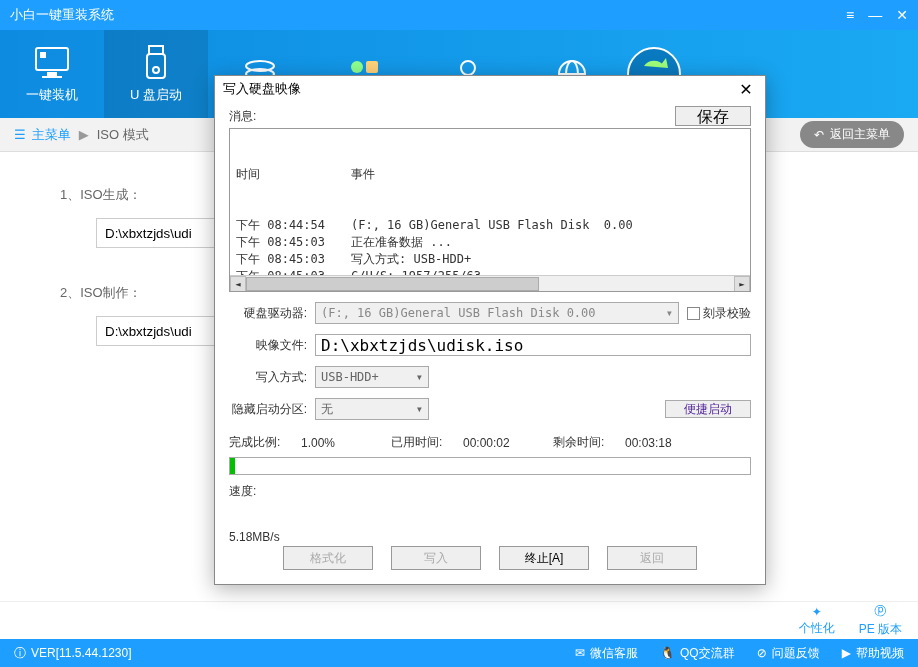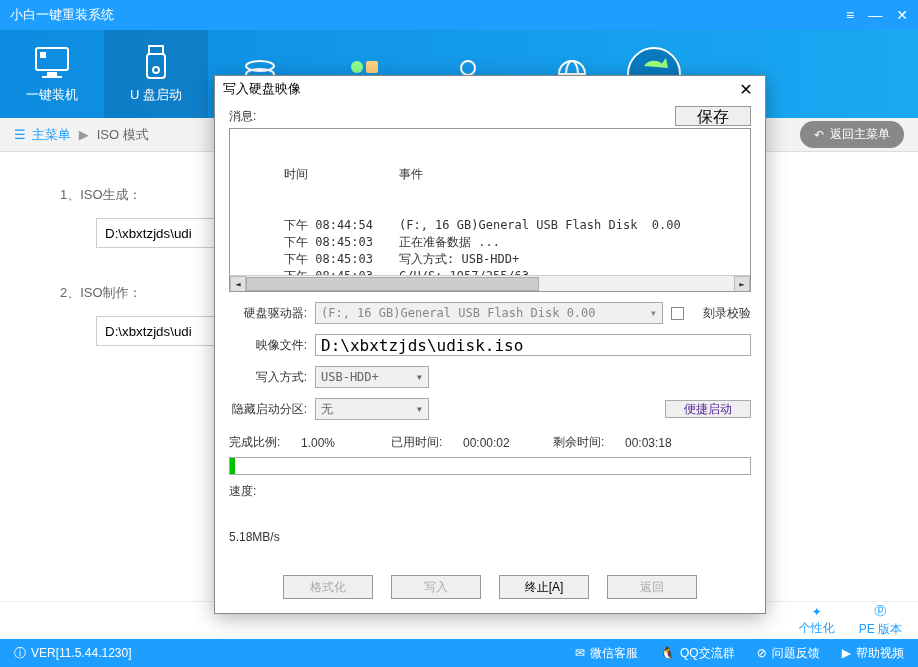--- a/index.html
+++ b/index.html
@@ -39,49 +39,49 @@
 .stat-item { display: flex; align-items: center; gap: 5px; }
 
 
 .dialog { position: absolute; left: 214px; top: 75px; width: 552px; background: #fff; border: 1px solid #888; box-shadow: 0 4px 20px rgba(0,0,0,0.3); }
 .dlg-title { height: 26px; display: flex; align-items: center; padding: 0 8px; font-size: 13px; }
 .dlg-close { margin-left: auto; width: 22px; height: 22px; display: flex; align-items: center; justify-content: center; font-size: 16px; cursor: pointer; }
 .dlg-body { padding: 4px 14px 14px 14px; font-size: 12px; color: #333; }
 .msg-row { display: flex; align-items: center; margin-bottom: 2px; }
 .msg-row .save-btn { margin-left: auto; width: 76px; height: 20px; border: 1px solid #999; background: #efefef; font-size: 16px; }
 .log-box { border: 1px solid #999; height: 164px; overflow: hidden; background: #fff; font-family: SimSun, monospace; font-size: 12px; position: relative; }
-.log-inner { padding: 3px 6px; line-height: 17px; white-space: pre; margin-left: 48px; }
+.log-inner { padding: 3px 6px; line-height: 17px; white-space: pre; }
 .log-header { display: flex; }
 .log-header span:first-child { width: 115px; }
 .log-row { display: flex; }
 .log-row span:first-child { width: 115px; }
 .scroll-h { position: absolute; bottom: 0; left: 0; right: 0; height: 16px; background: #f0f0f0; border-top: 1px solid #ccc; display: flex; align-items: center; }
 .scroll-h .arrow { width: 16px; height: 16px; background: #e0e0e0; border: 1px solid #bbb; display: flex; align-items: center; justify-content: center; font-size: 9px; }
 .scroll-h .track { flex: 1; position: relative; height: 16px; }
 .scroll-h .thumb { position: absolute; left: 0; width: 60%; height: 14px; top: 1px; background: #cdcdcd; border: 1px solid #aaa; }
 
 .form-row { display: flex; align-items: center; margin-top: 10px; font-size: 12px; }
 .form-row .lbl { width: 86px; text-align: right; padding-right: 8px; }
 .drive-select { flex: 1; height: 22px; border: 1px solid #aaa; background: #f0f0f0; padding: 0 5px; font-family: SimSun, monospace; font-size: 12px; display: flex; align-items: center; color: #888; }
 .drive-select .dd { margin-left: auto; }
-.checkbox { margin-left: 8px; display: flex; align-items: center; gap: 19px; }
+.checkbox { margin-left: 8px; display: flex; align-items: center; gap: 3px; }
 .checkbox .box { width: 13px; height: 13px; border: 1px solid #888; background: #fff; }
 .img-input { flex: 1; height: 22px; border: 1px solid #aaa; padding: 0 5px; font-family: SimSun, monospace; font-size: 16px; }
 .small-select { width: 114px; height: 22px; border: 1px solid #aaa; background: #f0f0f0; padding: 0 5px; font-family: SimSun, monospace; font-size: 12px; display: flex; align-items: center; color: #666; }
 .small-select .dd { margin-left: auto; }
 .quick-btn { width: 86px; height: 18px; border: 1px solid #aaa; background: #efefef; margin-left: auto; color: #4c1d95; font-size: 12px; }
 
 .progress-row { display: flex; align-items: center; margin-top: 14px; font-size: 12px; }
 .progress-row .plbl { width: 72px; text-align: left; }
 .progress-row .pval { width: 90px; }
 .progress-bar { margin-top: 6px; height: 18px; border: 1px solid #aaa; background: #fff; position: relative; }
 .progress-fill { position: absolute; left: 0; top: 0; bottom: 0; width: 1%; background: #00c000; }
 .speed-row { display: flex; justify-content: flex-start; gap: 30px; margin-top: 8px; font-size: 12px; flex-direction: column; }
 
-.btn-row { display: flex; justify-content: center; gap: 18px; margin-top: 31px; }
+.btn-row { display: flex; justify-content: center; gap: 18px; margin-top: 2px; }
 .dlg-btn { width: 90px; height: 24px; border: 1px solid #999; background: #efefef; font-size: 12px; }
 .dlg-btn.disabled { color: #aaa; }
 </style>
 </head>
 <body>
 
 <div class="titlebar">
   <span class="title">小白一键重装系统</span>
   <div class="win-controls">
     <span>≡</span>

